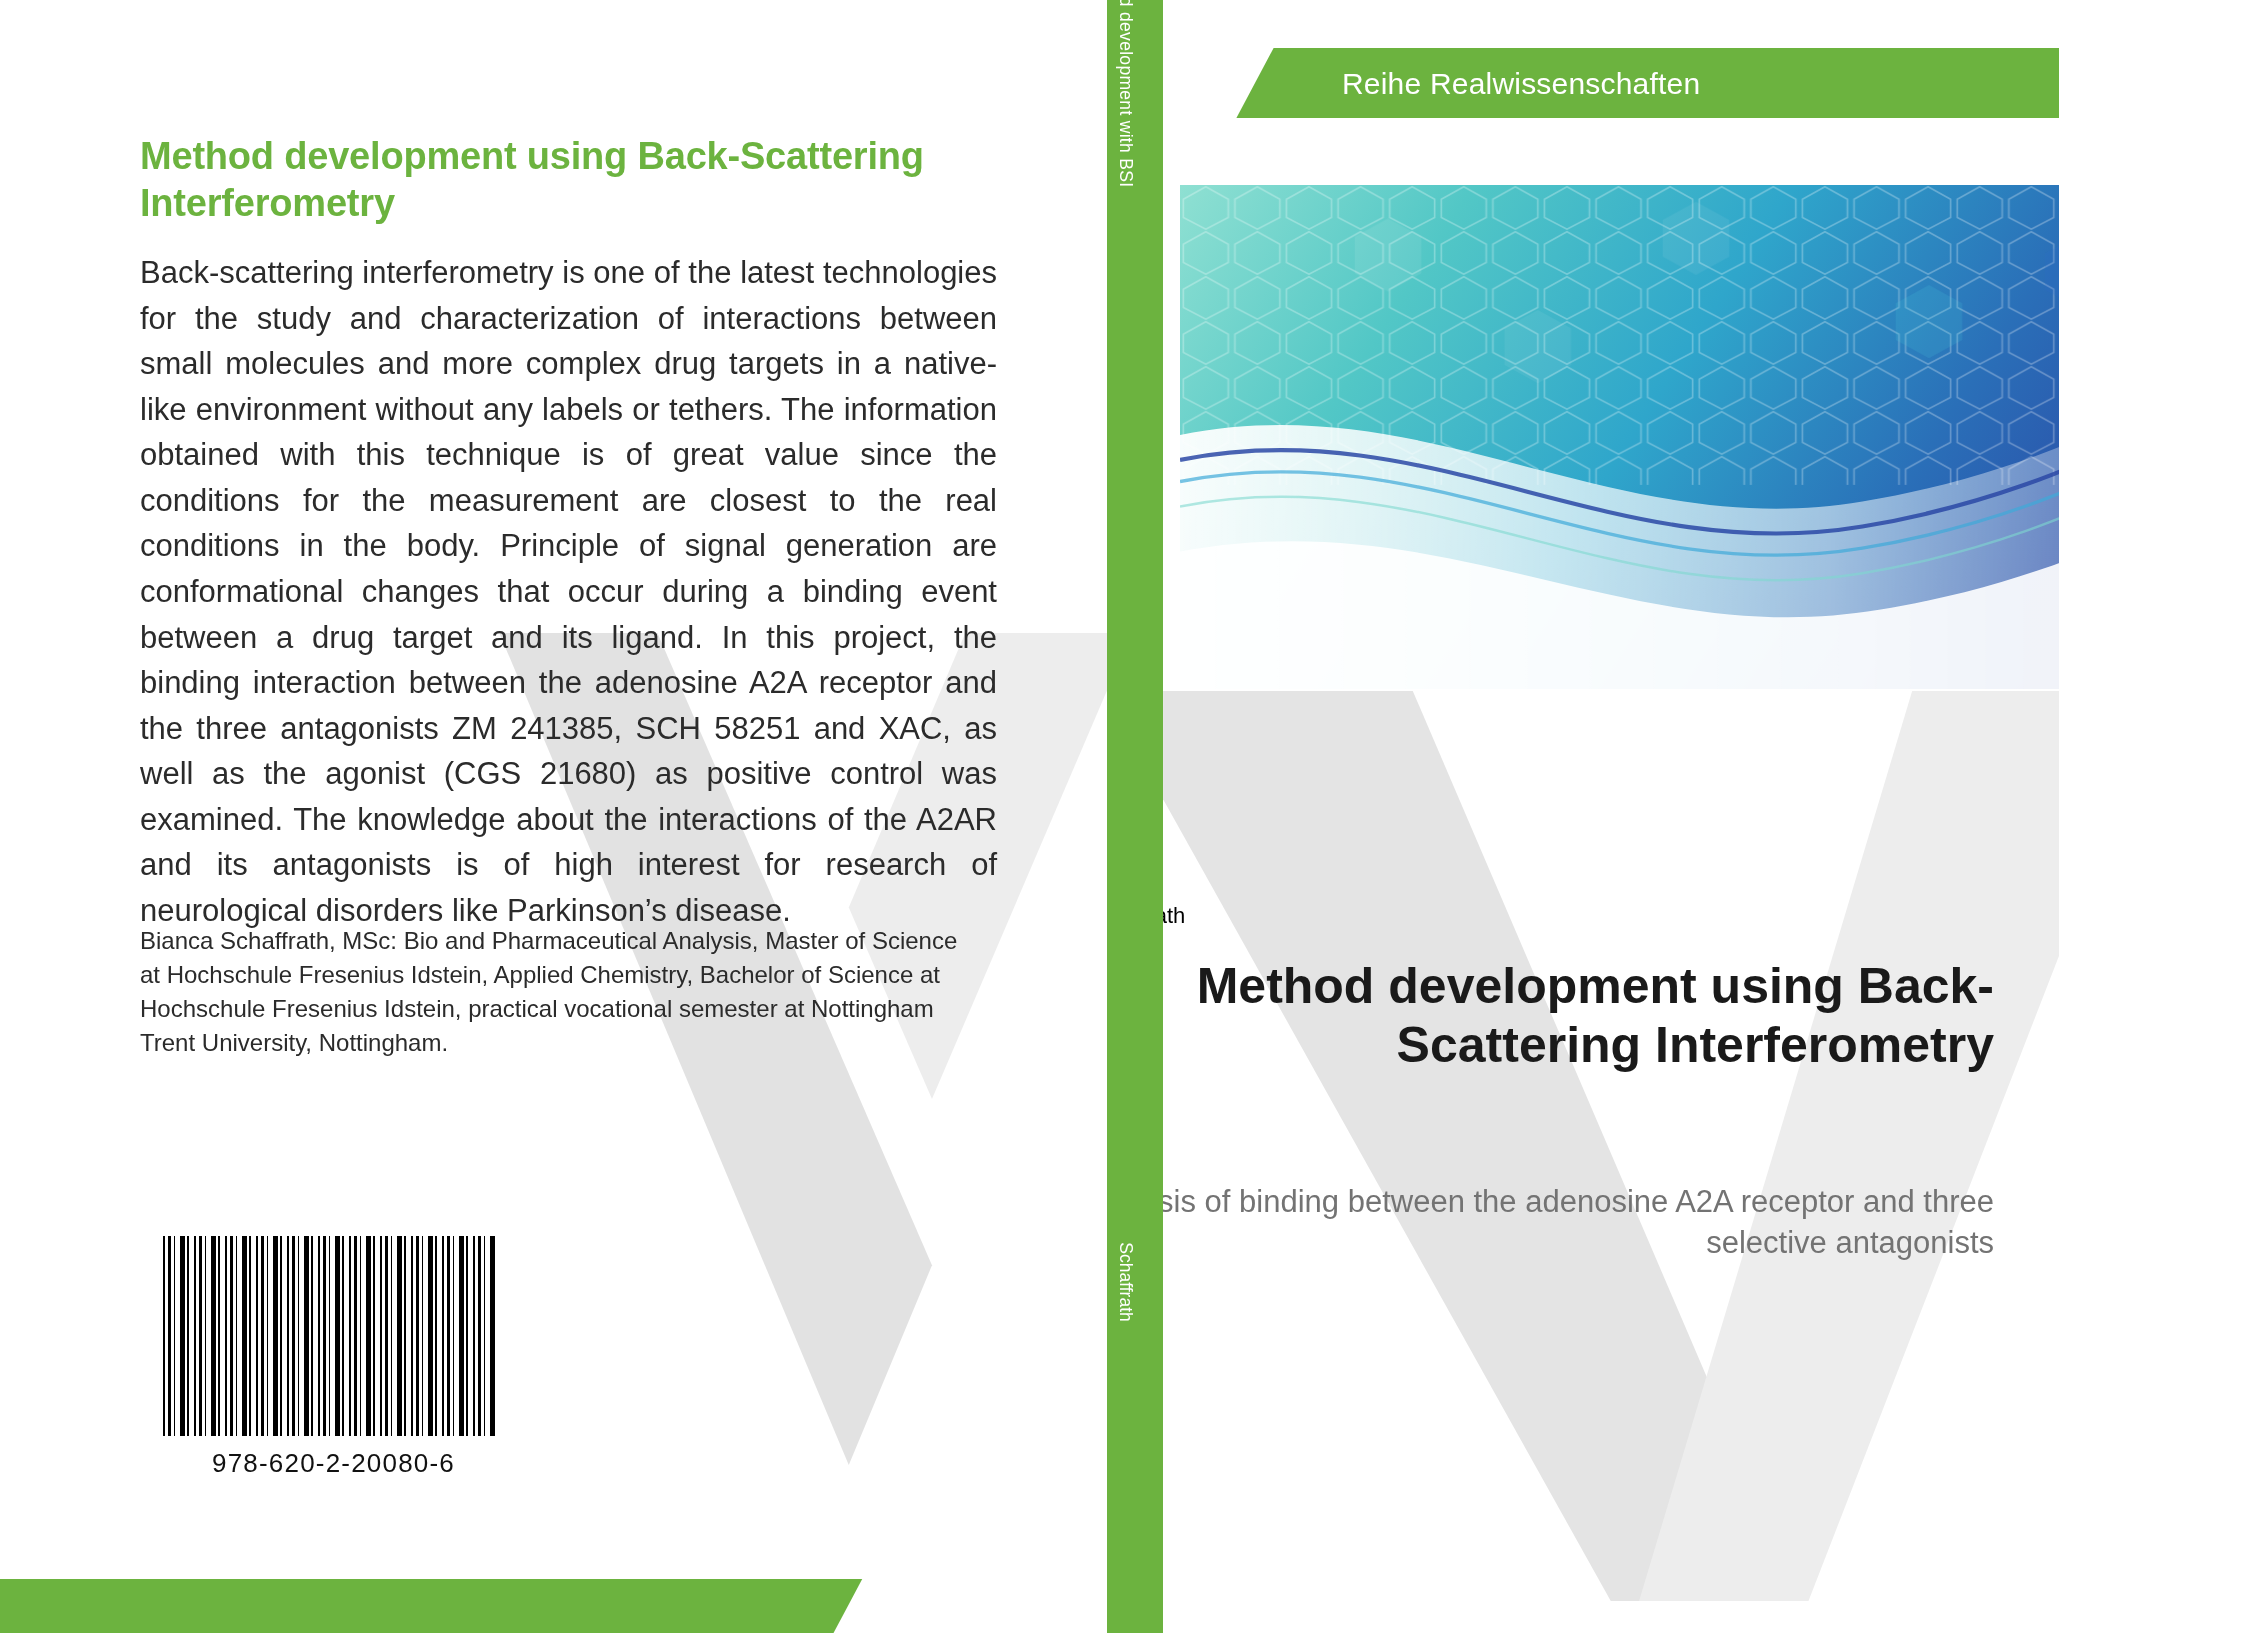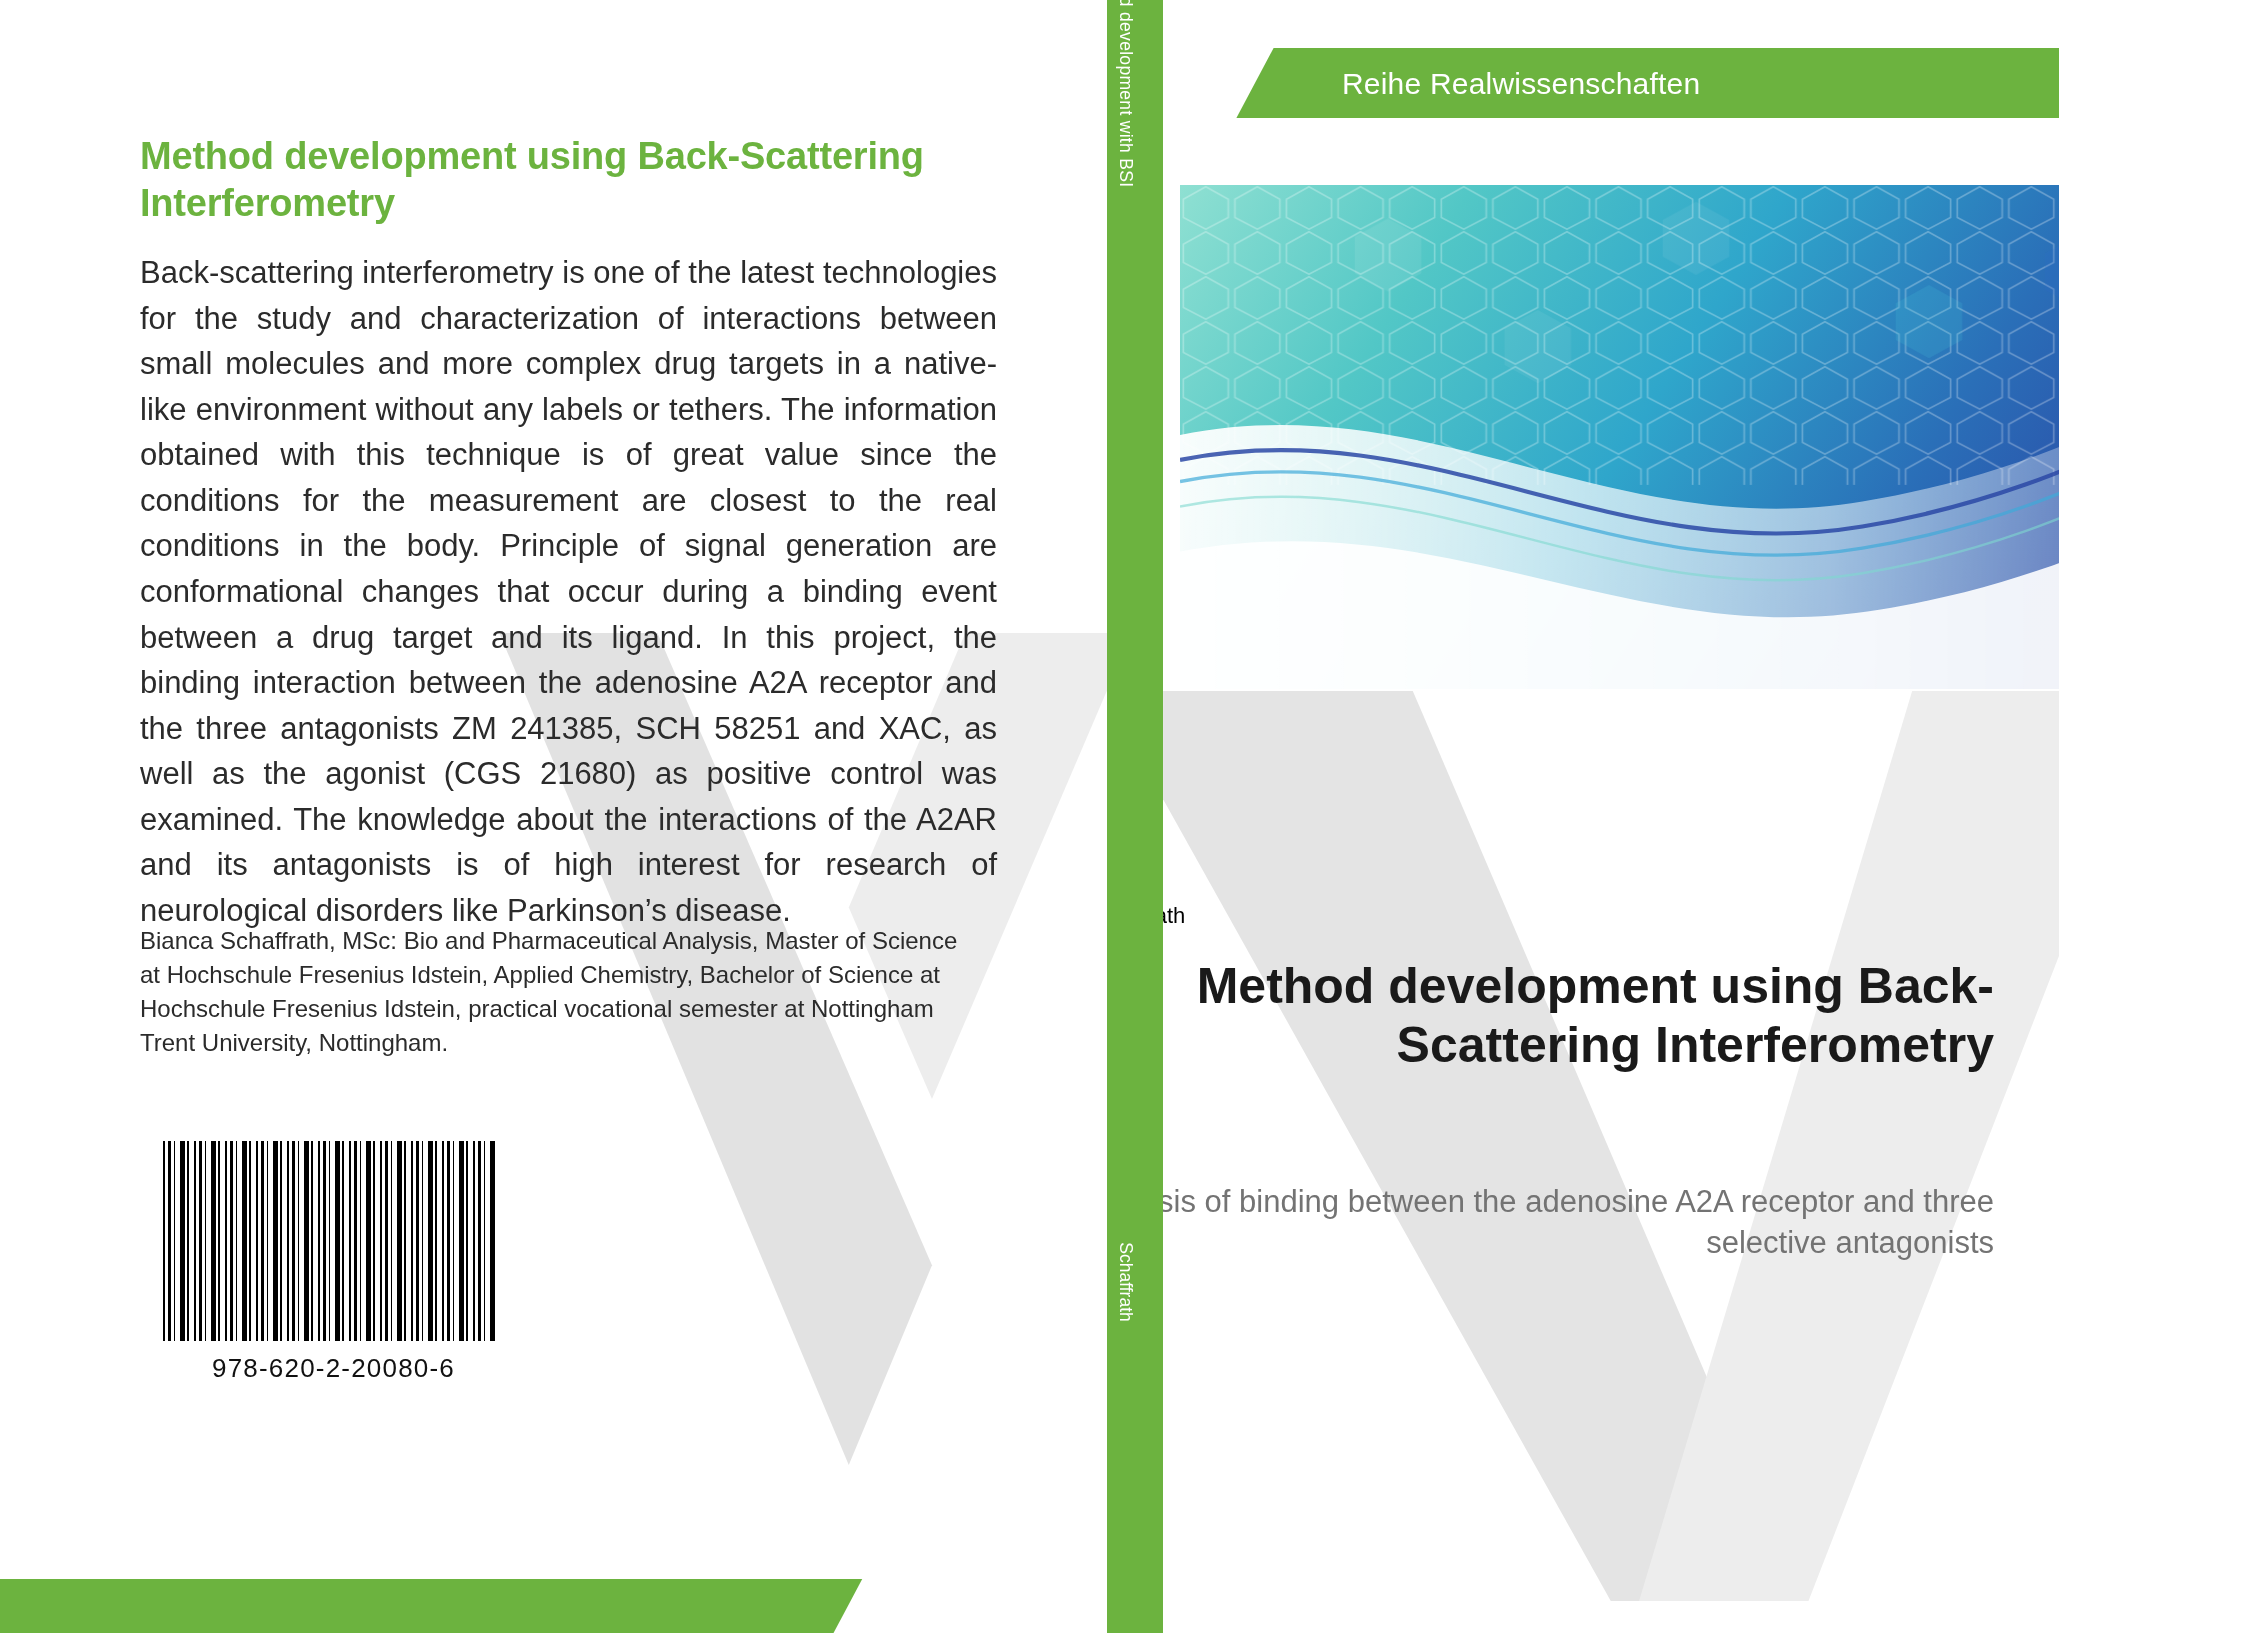--- a/index.html
+++ b/index.html
@@ -65,21 +65,21 @@
     top: 633px;
     width: 633px;
     height: 832px;
     overflow: hidden;
     pointer-events: none;
   }
   
   .barcode-box {
     position: absolute;
     left: 163px;
-    top: 1141px;
+    top: 1236px;
     width: 341px;
   }
   .barcode-bars {
     height: 200px;
     width: 333px;
     background-image: repeating-linear-gradient(to right,
       #000 0px, #000 2.5px, #fff 2.5px, #fff 5px,
       #000 5px, #000 8.3px, #fff 8.3px, #fff 10.8px,
       #000 10.8px, #000 12.5px, #fff 12.5px, #fff 17.5px,
       #000 17.5px, #000 21.6px, #fff 21.6px, #fff 24px,

